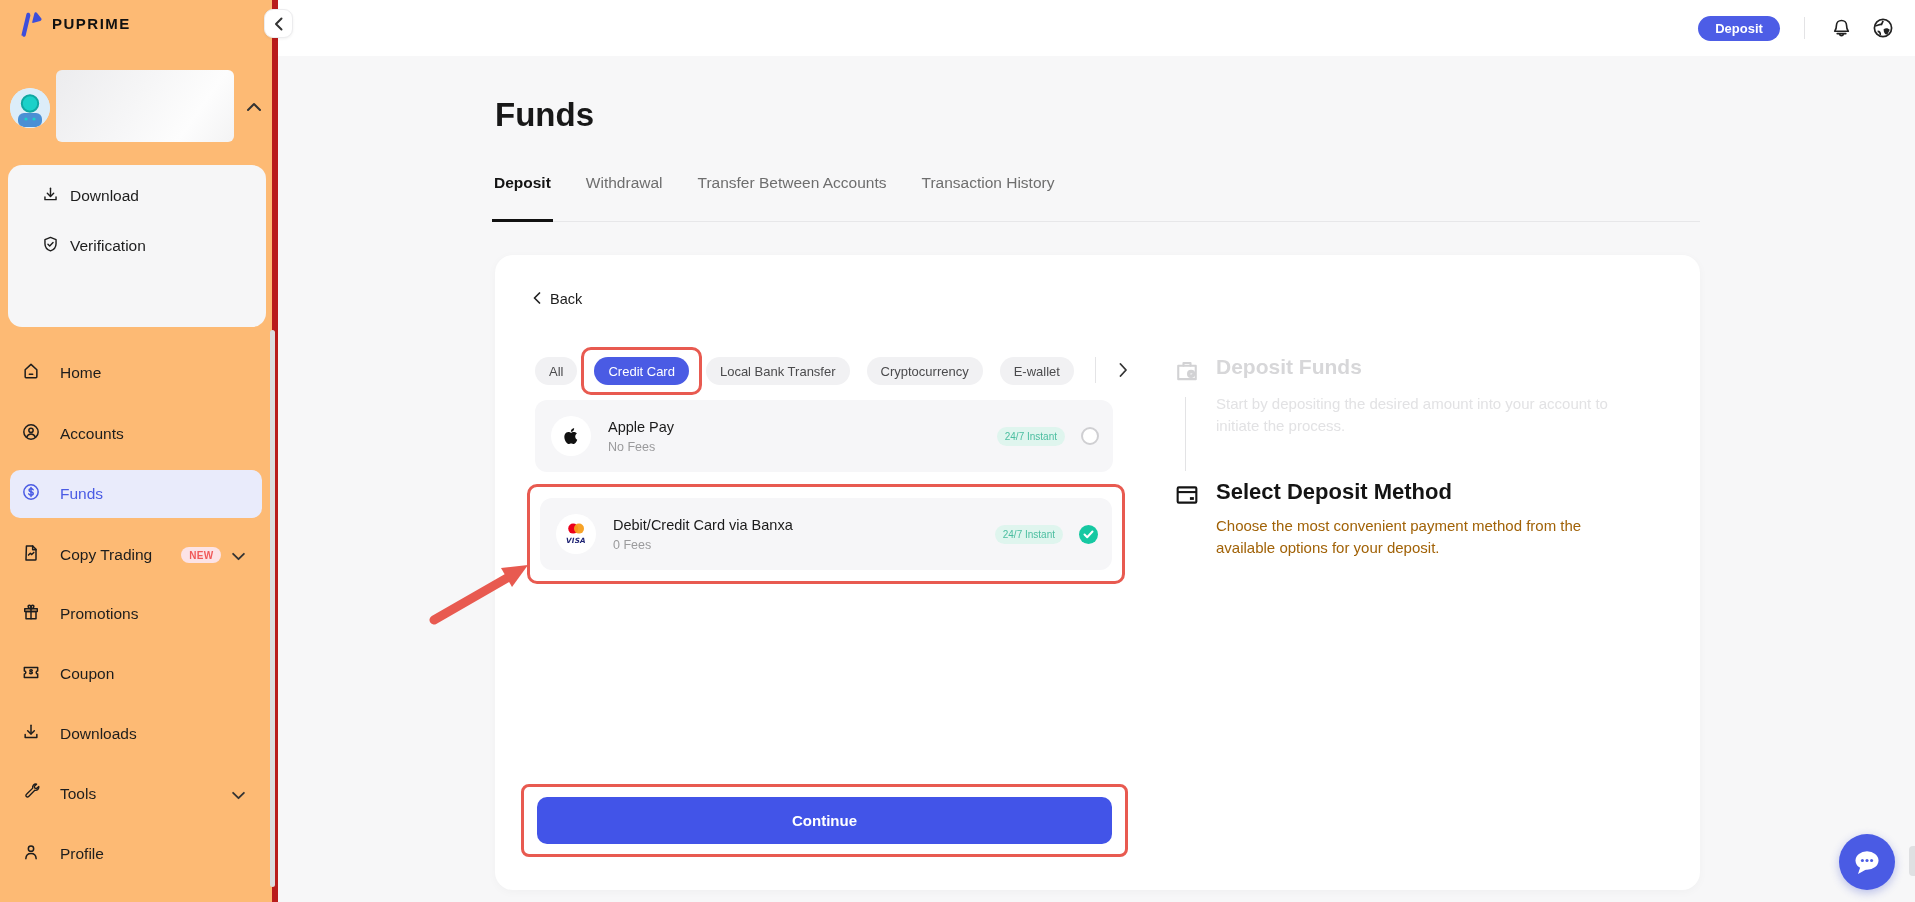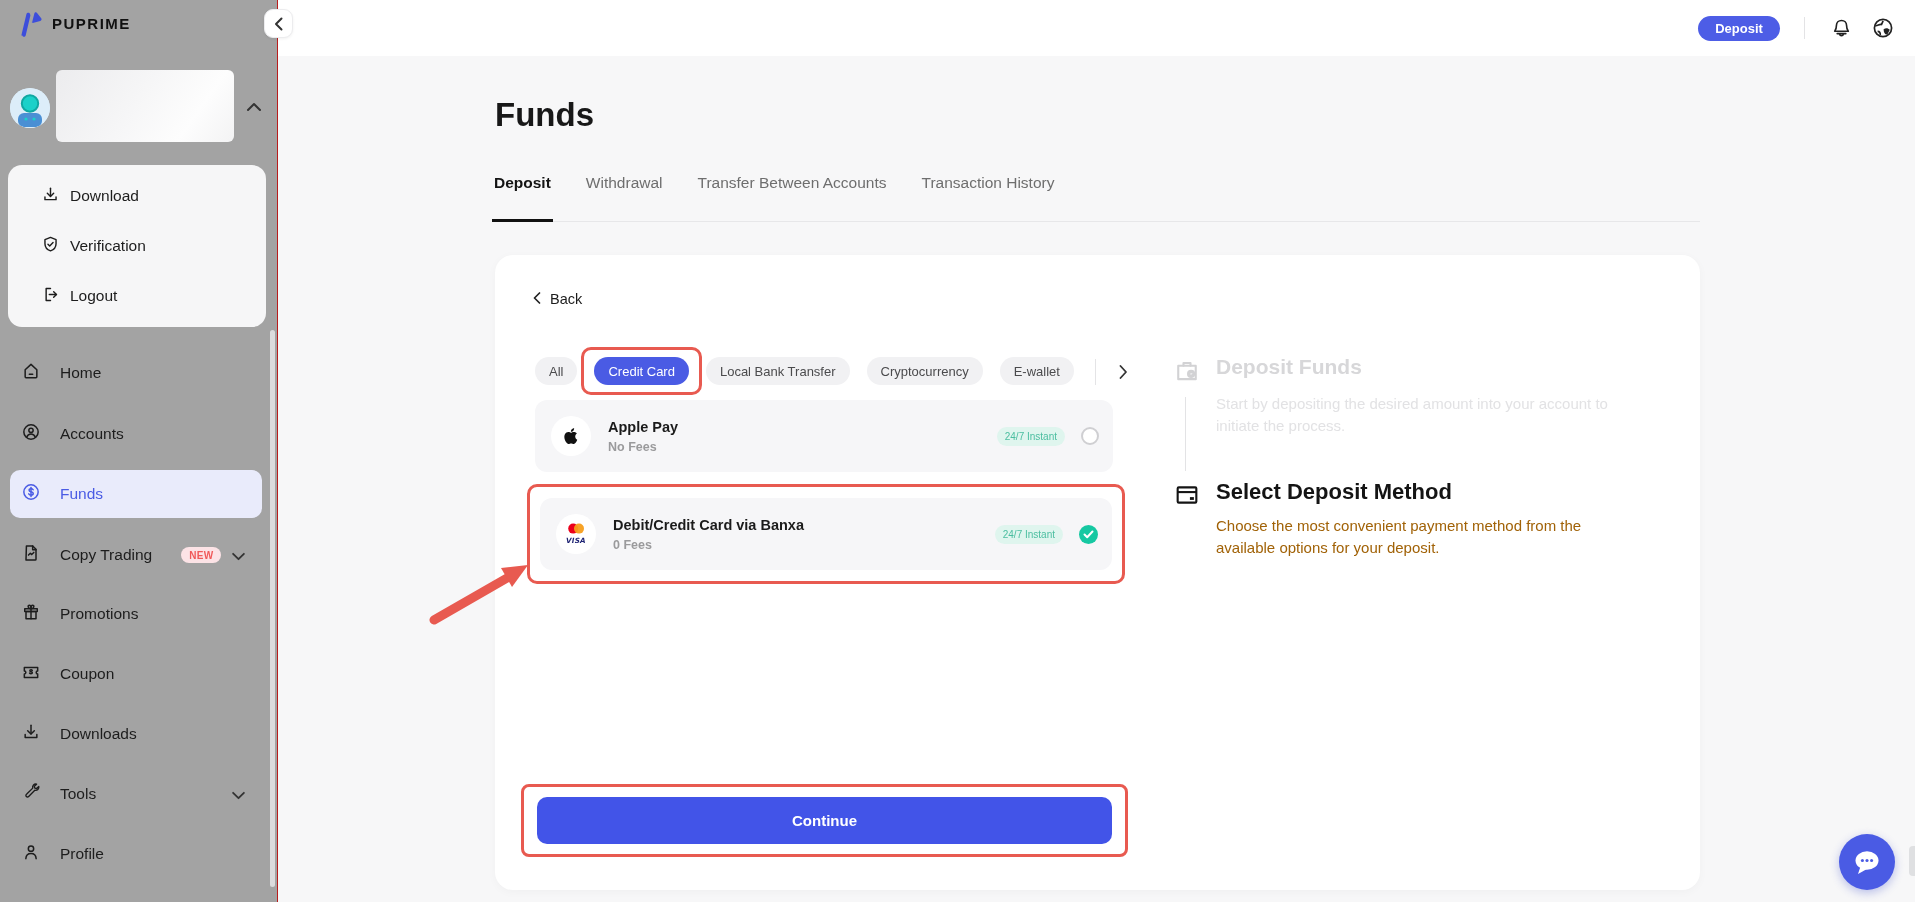--- a/index.html
+++ b/index.html
@@ -9,21 +9,21 @@
 
   
   .header { position:absolute; top:0; left:0; width:1915px; height:56px; background:#fff; z-index:5; }
   .header-right { position:absolute; top:0; right:20px; height:56px; display:flex; align-items:center; gap:18px; }
   .btn-deposit { width:82px; height:25px; border-radius:13px; background:#4d5de6; color:#fff;
                  font-size:13px; font-weight:bold; border:none; display:flex; align-items:center; justify-content:center; cursor:pointer; }
   .hdr-divider { width:1px; height:22px; background:#e3e3e5; margin:0 6px; }
   .hdr-icon { width:24px; height:24px; display:flex; align-items:center; justify-content:center; cursor:pointer; }
 
   
-  .sidebar { position:absolute; top:0; left:0; width:278px; height:902px; background:#a3a3a3; border-right:1px solid #b91c1c; z-index:6; }
+  .sidebar { position:absolute; top:0; left:0; width:278px; height:902px; background:#fdba74; border-right:6px solid #b91c1c; z-index:6; }
   .logo { position:absolute; top:10px; left:16px; display:flex; align-items:center; gap:7px; }
   .logo-text { font-size:15px; font-weight:bold; letter-spacing:1.5px; color:#111; }
   .collapse-btn { position:absolute; top:9px; left:264px; width:29px; height:29px; background:#fff;
                   border:1px solid #ececee; border-radius:9px; box-shadow:0 1px 3px rgba(0,0,0,.06);
                   display:flex; align-items:center; justify-content:center; z-index:9; cursor:pointer; }
   .avatar-row { position:absolute; top:66px; left:0; width:278px; height:80px; }
   .avatar { position:absolute; left:10px; top:22px; width:40px; height:40px; border-radius:50%; background:#dcedf9; overflow:hidden; }
   .blur-name { position:absolute; left:56px; top:4px; width:178px; height:72px; border-radius:6px;
                background:linear-gradient(125deg,#ececee 0%,#f6f6f7 45%,#fdfdfd 75%,#f3f3f4 100%); }
   .avatar-chevron { position:absolute; right:16px; top:32px; }
@@ -47,34 +47,34 @@
   .tabs { position:absolute; left:492px; top:168px; width:1208px; height:54px; display:flex; gap:31px; border-bottom:1px solid #e7e7e9; }
   .tab { position:relative; font-size:15.5px; color:#6e6e6e; padding:6px 2px 0; cursor:pointer; }
   .tab.active { color:#141414; font-weight:bold; }
   .tab.active::after { content:""; position:absolute; left:0; right:0; bottom:-1px; height:3px; background:#111; }
 
   .card { position:absolute; left:495px; top:255px; width:1205px; height:635px; background:#fff; border-radius:18px;
           box-shadow:0 2px 10px rgba(0,0,0,.03); }
   .back-link { position:absolute; left:38px; top:36px; display:flex; align-items:center; gap:9px;
                font-size:14.5px; color:#1c1c1c; cursor:pointer; }
   
-  .chips-row { position:absolute; left:40px; top:102px; display:flex; align-items:flex-end; gap:17px; }
+  .chips-row { position:absolute; left:40px; top:102px; display:flex; align-items:flex-start; gap:17px; }
   .chip { height:28px; border-radius:14px; background:#f1f1f3; color:#4b4b4d; font-size:13px;
           display:inline-flex; align-items:center; padding:0 14px; white-space:nowrap; cursor:pointer; }
   .chip.selected { background:#4a5be4; color:#fff; }
   .chip-wrap { position:relative; display:inline-flex; }
   .chip-annotation { position:absolute; inset:-10px -13px; border:3px solid #e85a50; border-radius:10px; pointer-events:none; }
   .chips-divider { width:1px; height:26px; background:#e4e4e6; margin-left:4px; }
   .chips-next { width:22px; height:26px; display:flex; align-items:center; justify-content:center; cursor:pointer; }
 
   .method-row { position:absolute; left:40px; width:578px; height:72px; border-radius:12px; background:#f6f6f8;
                 display:flex; align-items:center; padding:0 14px 0 16px; cursor:pointer; }
   .method-annotation { position:absolute; inset:-14px -13px; border:3px solid #e85a50; border-radius:10px; pointer-events:none; }
   .method-icon { width:40px; height:40px; border-radius:50%; background:#fff; display:flex; align-items:center; justify-content:center; flex:0 0 auto; }
-  .method-texts { margin-left:17px; display:flex; flex-direction:column; gap:5px;font-weight:bold; }
+  .method-texts { margin-left:17px; display:flex; flex-direction:column; gap:5px; }
   .method-name { font-size:14.5px; color:#1b1b1b; }
   .method-fees { font-size:12.5px; color:#9a9a9c; }
   .badge-instant { margin-left:auto; background:#dff5ee; color:#4bbea0; font-size:10px; border-radius:10px; padding:4px 8px; white-space:nowrap; }
   .radio { width:18px; height:18px; border-radius:50%; border:2px solid #cfcfd2; background:#fff; margin-left:16px; flex:0 0 auto; }
   .check { width:19px; height:19px; border-radius:50%; background:#16c8a2; margin-left:16px; flex:0 0 auto;
            display:flex; align-items:center; justify-content:center; }
 
   .continue-wrap { position:absolute; left:42px; top:542px; }
   .btn-continue { position:relative; width:575px; height:47px; border:none; border-radius:10px; background:#4254e8;
                   color:#fff; font-size:15px; font-weight:bold; cursor:pointer; font-family:Liberation Sans, sans-serif; }
@@ -165,30 +165,20 @@
       </div>
       <div class="account-item">
         <span>
           <svg width="19" height="19" viewBox="0 0 24 24" fill="none" stroke="#1d1d1d" stroke-width="1.8" stroke-linecap="round" stroke-linejoin="round">
             <path d="M12 3l7 2.8v5.1c0 4.6-3 7.6-7 9.1-4-1.5-7-4.5-7-9.1V5.8z"></path>
               <path d="m8.8 11.6 2.2 2.2 4.2-4.3"></path>
           </svg>
         </span>
         <span>Verification</span>
       </div>
-      <div class="account-item">
-        <span>
-          <svg width="19" height="19" viewBox="0 0 24 24" fill="none" stroke="#1d1d1d" stroke-width="1.8" stroke-linecap="round" stroke-linejoin="round">
-            <path d="M12 4.5H6.5v15H12"></path>
-              <path d="M10.5 12h9"></path>
-              <path d="m16 8.5 3.5 3.5-3.5 3.5"></path>
-          </svg>
-        </span>
-        <span>Logout</span>
-      </div>
     </div>
 
     <div class="nav-item" style="top:410px">
       <span>
         <svg width="20" height="20" viewBox="0 0 24 24" fill="none" stroke="#1d1d1d" stroke-width="1.8" stroke-linecap="round" stroke-linejoin="round">
           <circle cx="12" cy="12" r="8.6"></circle>
             <circle cx="12" cy="10" r="2.6"></circle>
             <path d="M6.8 18.2c1-2.6 2.9-3.9 5.2-3.9s4.2 1.3 5.2 3.9"></path>
         </svg>
       </span>

